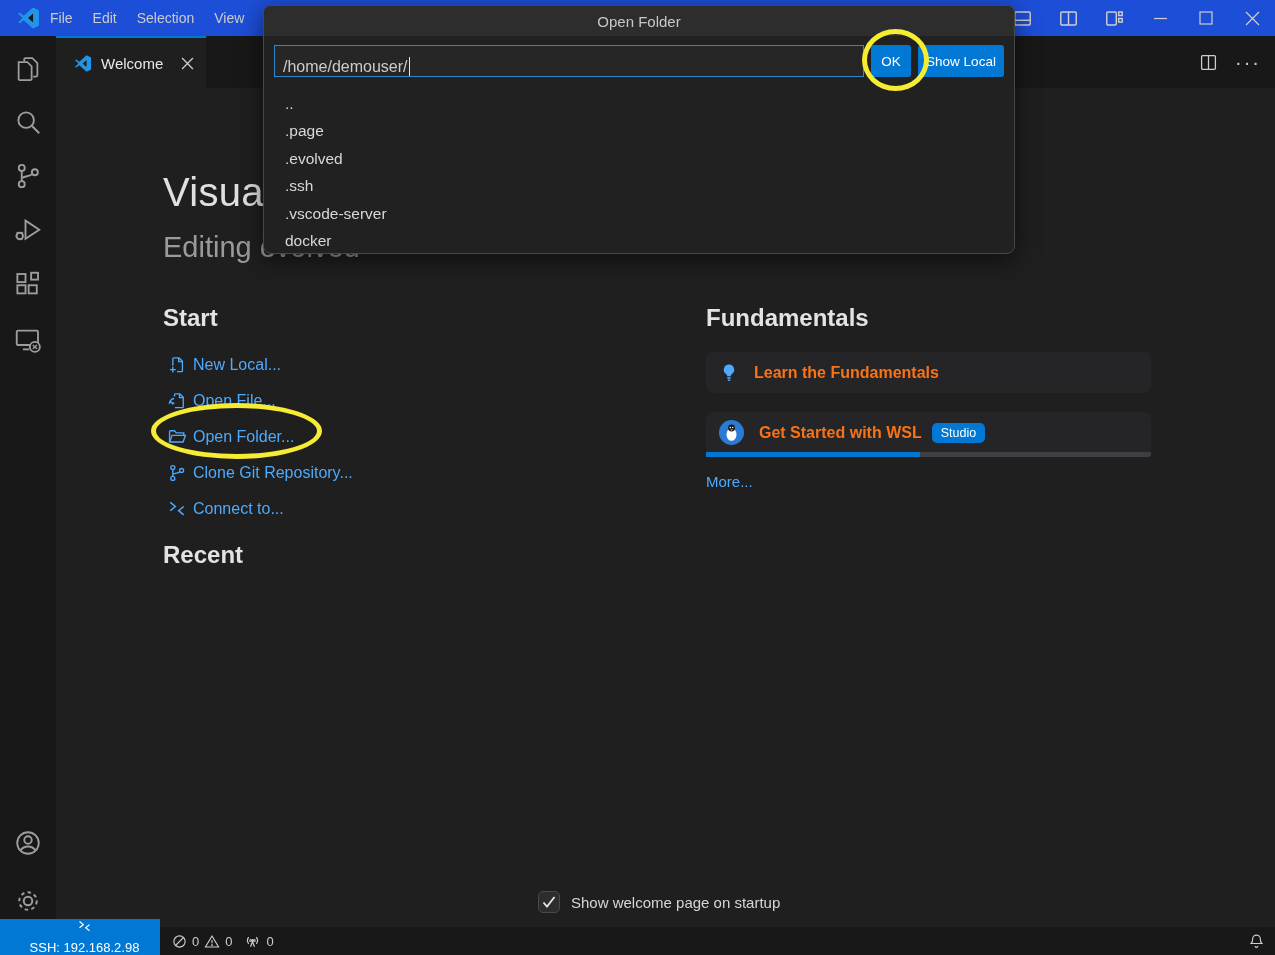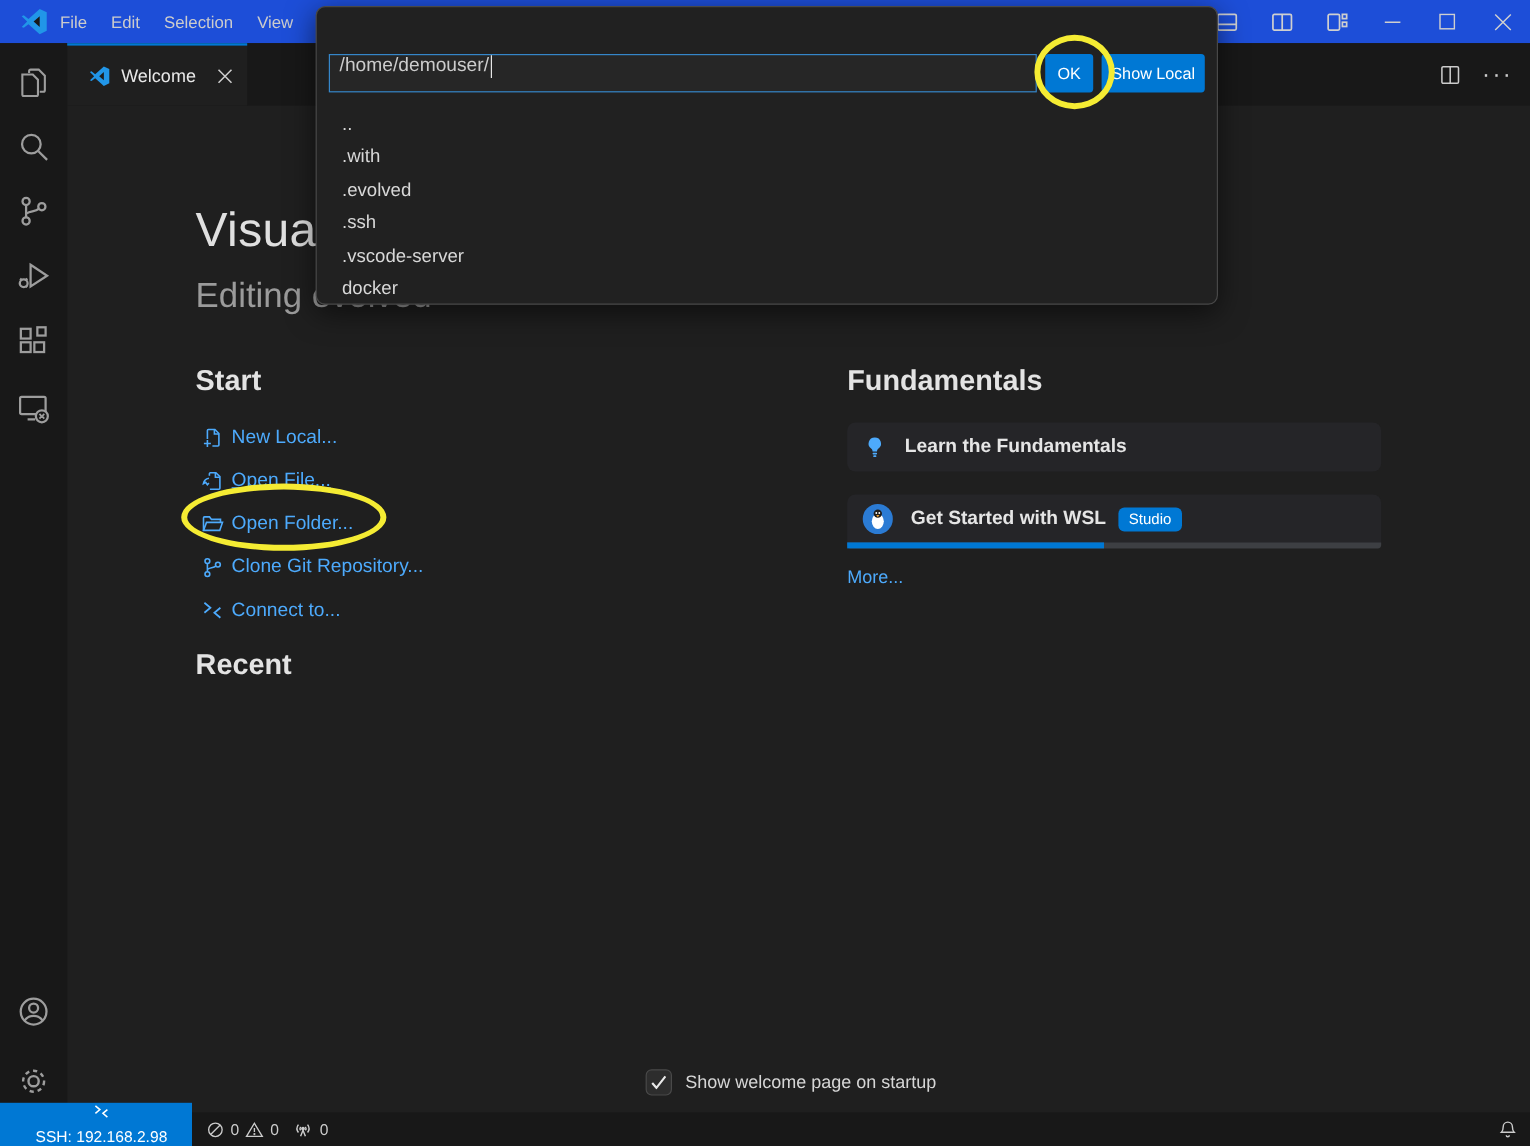--- a/index.html
+++ b/index.html
@@ -30,40 +30,40 @@
 
   
   .h-title { position:absolute; left:163px; top:170px; font-size:40px; color:#e0e0e0; font-weight:400; letter-spacing:.3px; }
   .h-sub { position:absolute; left:163px; top:231px; font-size:29px; color:#9b9b9b; font-weight:400; }
   .sec-head { position:absolute; font-size:24px; color:#e3e3e3; font-weight:700; }
   .start-list { position:absolute; left:167px; top:347px; }
   .start-item { display:flex; align-items:center; height:36px; color:#4daafc; font-size:16px; cursor:pointer; }
   .start-item .li-icon { width:26px; height:22px; display:flex; align-items:center; }
   .start-item.underlined .li-label { text-decoration:underline; }
   .card { position:absolute; left:706px; width:445px; height:41px; background:#252528; border-radius:7px; display:flex; align-items:center; padding:0 12px; }
-  .card-title { color:#e5e5e5; font-size:16px; font-weight:700; margin-left:14px; }
+  .card-title { color:#f97316; font-size:16px; font-weight:700; margin-left:14px; }
   .badge { background:#0078d4; color:#ffffff; font-size:12.5px; padding:3px 9px; border-radius:5px; margin-left:10px; }
   .progress-track { position:absolute; left:706px; top:452px; width:445px; height:5px; background:#3d3f43; border-radius:0 0 3px 3px; }
   .progress-fill { height:5px; background:#0078d4; width:48%; }
   .more-link { position:absolute; left:706px; top:473px; color:#4daafc; font-size:15px; cursor:pointer; }
   .startup-row { position:absolute; left:538px; top:891px; display:flex; align-items:center; }
   .checkbox { width:22px; height:22px; background:#2d2d2d; border:1px solid #494949; border-radius:5px; display:flex; align-items:center; justify-content:center; }
   .startup-label { color:#d6d6d6; font-size:15px; margin-left:11px; }
 
   
   .statusbar { position:absolute; left:0; top:927px; width:1275px; height:28px; background:#181818; display:flex; align-items:center; }
   .remote-badge { height:44px; width:160px; background:#0078d4; color:#ffffff; display:flex; align-items:center; padding-left:9px; font-size:13px; gap:6px;flex-direction:column; }
   .sb-group { display:flex; align-items:center; color:#cccccc; font-size:13px; gap:5px; margin-left:12px; }
   .sb-bell { position:absolute; right:10px; top:0; height:28px; display:flex; align-items:center; color:#cccccc; }
 
   
   .dialog { position:absolute; left:263px; top:5px; width:752px; height:249px; background:#212121; border:1px solid #484848; border-radius:8px; box-shadow:0 6px 24px rgba(0,0,0,.55); z-index:50; }
   .dialog-header { height:30px; background:#2d2d2e; border-radius:7px 7px 0 0; display:flex; align-items:center; justify-content:center; color:#c8c8c8; font-size:15px; }
   .dialog-inputrow { position:absolute; left:10px; top:39px; right:10px; height:32px; display:flex; gap:7px; }
-  .path-input { flex:1; background:#262626; border:1.5px solid #3586c9; color:#cccccc; font-size:16px; display:flex; align-items:flex-start; padding-left:8px; }
+  .path-input { flex:1; background:#262626; border:1.5px solid #3586c9; color:#cccccc; font-size:16px; display:flex; align-items:flex-end; padding-left:8px; }
   .caret { display:inline-block; width:1.5px; height:19px; background:#e6e6e6; margin-left:1px; }
   .btn { background:#0078d4; color:#ffffff; border:none; border-radius:3px; font-size:13.5px; height:32px; display:flex; align-items:center; justify-content:center; cursor:pointer; font-family:"Liberation Sans",sans-serif; }
   .btn-ok { width:40px; }
   .btn-local { width:86px; }
   .dialog-list { position:absolute; left:0; top:84px; right:0; }
   .dl-item { height:27.5px; display:flex; align-items:center; padding-left:21px; color:#d8d8d8; font-size:15.5px; cursor:pointer; }
 
   
   .ring { position:absolute; border:5px solid #f5ec33; border-radius:50%; z-index:60; pointer-events:none; }
   .ring-ok { left:862px; top:29px; width:67px; height:62px; }
@@ -338,31 +338,32 @@
     </div>
     <div class="sb-bell">
       <svg width="17" height="17" viewBox="0 0 16 16" fill="none" stroke="#cccccc" stroke-width="1.1">
           <path d="M8 2a3.6 3.6 0 0 1 3.6 3.6c0 2.7.7 3.6 1.4 4.3H3c.7-.7 1.4-1.6 1.4-4.3A3.6 3.6 0 0 1 8 2z"></path>
           <path d="M6.8 12.3a1.2 1.2 0 0 0 2.4 0"></path>
         </svg>
     </div>
   </div>
 
   <div class="dialog">
+    <div class="dialog-header">Open Folder</div>
     <div class="dialog-inputrow">
       <div class="path-input">
         <span>/home/demouser/</span>
           <span class="caret"></span>
       </div>
       <button class="btn btn-ok">OK</button>
       <button class="btn btn-local">Show Local</button>
     </div>
     <div class="dialog-list">
       <div class="dl-item">..</div>
-      <div class="dl-item">.with</div>
+      <div class="dl-item">.page</div>
       <div class="dl-item">.evolved</div>
       <div class="dl-item">.ssh</div>
       <div class="dl-item">.vscode-server</div>
       <div class="dl-item">docker</div>
     </div>
   </div>
 
   <div class="ring ring-ok"></div>
   <div class="ring ring-folder"></div>
 

